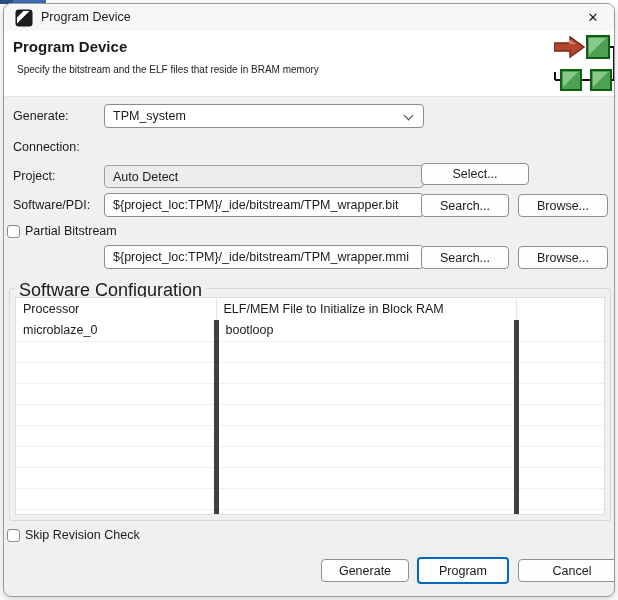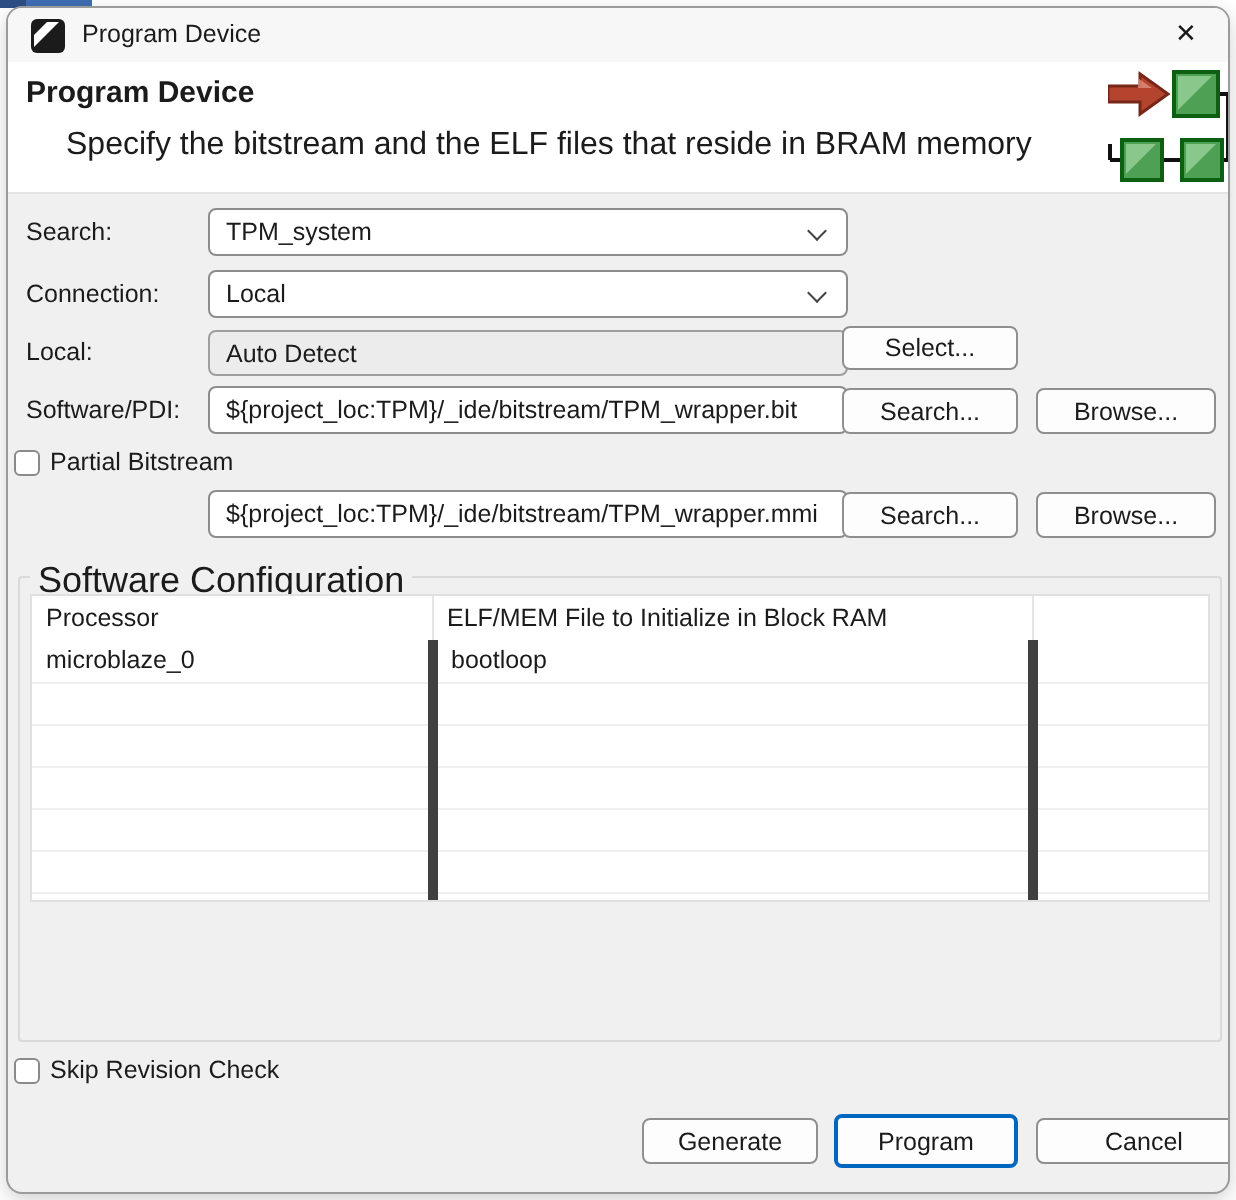--- a/index.html
+++ b/index.html
@@ -24,21 +24,21 @@
   .titlebar .title { position:absolute; left:37px; top:0; height:27px; line-height:27px; font-size:12.5px; }
   .close-btn {
     position:absolute; right:6px; top:2px; width:30px; height:23px;
     border:none; background:transparent; font-size:13px; color:#1a1a1a;
     display:flex; align-items:center; justify-content:center; cursor:default;
     font-family:"DejaVu Sans",sans-serif;
   }
 
   .header { position:absolute; left:0; top:27px; width:100%; height:66px; background:#ffffff; border-bottom:1px solid #e4e4e4; }
   .header .h-title { position:absolute; left:9px; top:7px; font-size:15px; font-weight:bold; }
-  .header .h-sub   { position:absolute; left:29px; top:33px; font-size:16px; }
+  .header .h-sub   { position:absolute; left:13px; top:33px; font-size:10px; }
   .header .h-icon  { position:absolute; left:550px; top:3px; }
 
   .flabel { position:absolute; left:9px; font-size:12.5px; display:flex; align-items:center; height:24px; }
 
   .field, .combo {
     position:absolute; left:100px; width:320px; height:24px; background:#ffffff;
     border:1px solid #8c8c8c; border-radius:4px; font-size:12.5px;
     display:flex; align-items:center; padding:0 24px 0 8px; white-space:nowrap; overflow:hidden;
   }
   .field { padding-right:8px; }
@@ -65,21 +65,21 @@
   .groupbox {
     position:absolute; left:5px; top:284px; width:602px; height:233px;
     border:1px solid #d9d9d9; border-radius:2px;
   }
   .groupbox .legend {
     position:absolute; left:5px; top:-9px; background:#f0f0f0; padding:0 4px;
     font-size:18px; white-space:nowrap;
   }
 
   .tablewrap {
-    position:absolute; left:11px; top:293px; width:590px; height:154px;
+    position:absolute; left:11px; top:293px; width:590px; height:218px;
     background:#ffffff; border:1px solid #e0e0e0; overflow:hidden;
   }
   table { border-collapse:collapse; table-layout:fixed; width:588px; font-size:12.5px; }
   th, td { padding:0 4px 0 7px; text-align:left; font-weight:normal; overflow:hidden; white-space:nowrap; }
   thead th { height:22px; border-right:1px solid #e6e6e6; }
   tbody td { height:21px; border-right:5px solid #404040; border-bottom:1px solid #efefef; }
   th:last-child, td:last-child { border-right:none; }
 </style>
 </head>
 <body>
@@ -110,39 +110,35 @@
         <rect x="33" y="2" width="22" height="22" fill="#4ea054"></rect>
         <rect x="7" y="36" width="20" height="20" fill="#4ea054"></rect>
         <rect x="37" y="36" width="20" height="20" fill="#4ea054"></rect>
       </g>
       <polygon points="35,4 52,4 35,21" fill="#9ed49e" opacity="0.75"></polygon>
       <polygon points="9,38 24,38 9,53" fill="#9ed49e" opacity="0.75"></polygon>
       <polygon points="39,38 54,38 39,53" fill="#9ed49e" opacity="0.75"></polygon>
     </svg>
   </div>
 
-  <div class="flabel" style="top:100px">Search:</div>
+  <div class="flabel" style="top:100px">Generate:</div>
   <div class="flabel" style="top:131px">Connection:</div>
-  <div class="flabel" style="top:160px">Local:</div>
+  <div class="flabel" style="top:160px">Project:</div>
   <div class="flabel" style="top:189px">Software/PDI:</div>
 
   <div class="combo" style="top:100px">
     <span>TPM_system</span>
     <i class="chev"></i>
   </div>
 
-  <div class="combo" style="top:131px">
-    <span>Local</span>
-    <i class="chev"></i>
-  </div>
 
   <div class="field readonly" style="top:161px; height:23px">
     <span>Auto Detect</span>
   </div>
-  <button class="btn" style="left:417px; top:159px; width:88px; height:22px">Select...</button>
+  <button class="btn" style="left:417px; top:159px; width:108px; height:22px">Select...</button>
 
   <div class="field" style="top:189px">
     <span>${project_loc:TPM}/_ide/bitstream/TPM_wrapper.bit</span>
   </div>
   <button class="btn" style="left:417px; top:190px; width:88px; height:23px">Search...</button>
   <button class="btn" style="left:514px; top:190px; width:90px; height:23px">Browse...</button>
 
   <span class="cb-box" style="left:3px; top:221px"></span>
   <span class="cb-label" style="left:21px; top:219px">Partial Bitstream</span>
 

